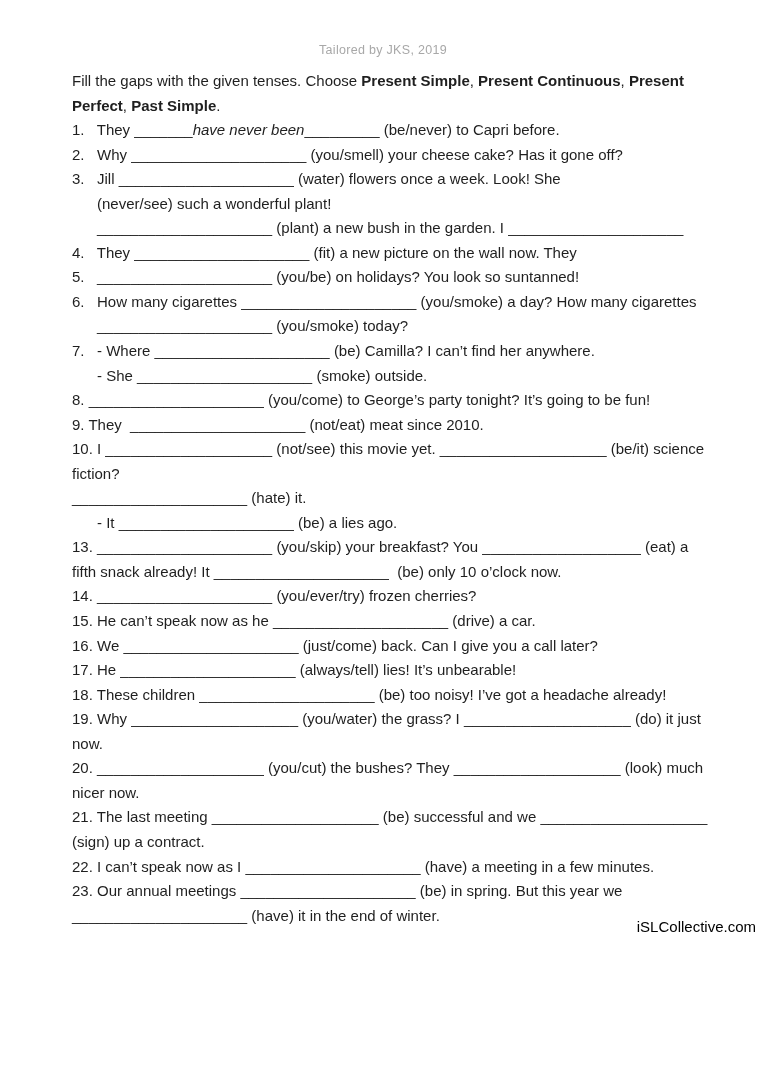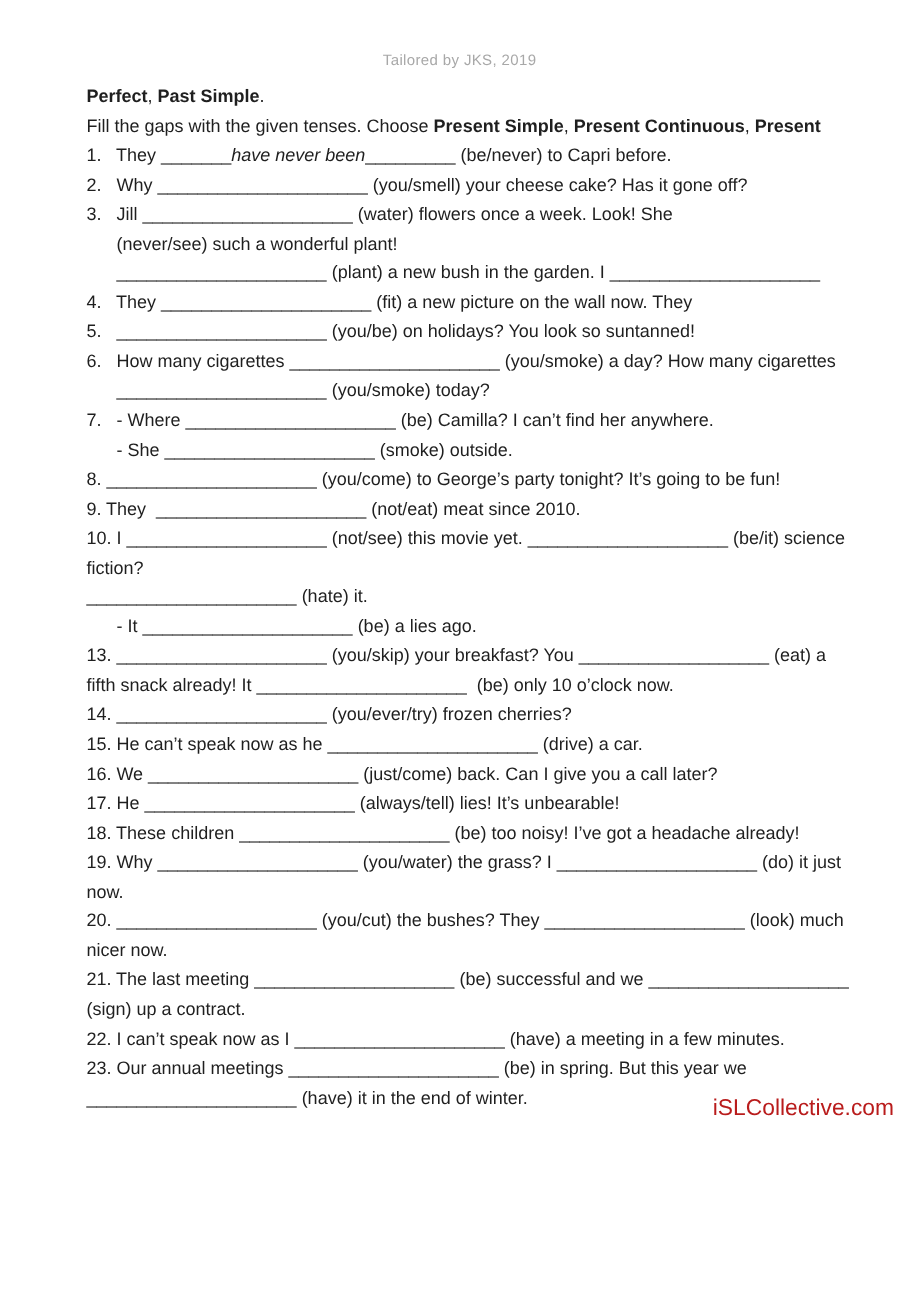--- a/index.html
+++ b/index.html
@@ -32,36 +32,36 @@
   .tline {
     white-space: pre;
     line-height: 24.55px;
     height: 24.55px;
   }
   .seg-normal { font-weight: normal; font-style: normal; }
   .seg-bold   { font-weight: bold;   font-style: normal; }
   .seg-italic { font-weight: normal; font-style: italic; }
   .footer-brand {
     position: absolute;
-    right: 21px;
+    right: 10px;
     bottom: 21px;
-    font-size: 19px;
-    color: #b91c1c;
+    font-size: 15px;
+    color: #000000;
   }
 </style>
 </head>
 <body>
 
 <div class="page">
   <div class="header-credit">Tailored by JKS, 2019</div>
 
   <div class="content">
     <div id="instructions-block">
+        <div class="tline"><span class="seg-normal">Fill the gaps with the given tenses. Choose </span><span class="seg-bold">Present Simple</span><span class="seg-normal">, </span><span class="seg-bold">Present Continuous</span><span class="seg-normal">, </span><span class="seg-bold">Present</span></div>
         <div class="tline"><span class="seg-bold">Perfect</span><span class="seg-normal">, </span><span class="seg-bold">Past Simple</span><span class="seg-normal">.</span></div>
-        <div class="tline"><span class="seg-normal">Fill the gaps with the given tenses. Choose </span><span class="seg-bold">Present Simple</span><span class="seg-normal">, </span><span class="seg-bold">Present Continuous</span><span class="seg-normal">, </span><span class="seg-bold">Present</span></div>
       </div>
     <div id="exercise-block">
         <div class="tline"><span class="seg-normal">1.   They </span><span class="seg-normal">_______</span><span class="seg-italic">have never been</span><span class="seg-normal">_________</span><span class="seg-normal"> (be/never) to Capri before.</span></div>
         <div class="tline"><span class="seg-normal">2.   Why _____________________ (you/smell) your cheese cake? Has it gone off?</span></div>
         <div class="tline"><span class="seg-normal">3.   Jill _____________________ (water) flowers once a week. Look! She</span></div>
         <div class="tline"><span class="seg-normal">      (never/see) such a wonderful plant!</span></div>
         <div class="tline"><span class="seg-normal">      _____________________ (plant) a new bush in the garden. I _____________________</span></div>
         <div class="tline"><span class="seg-normal">4.   They _____________________ (fit) a new picture on the wall now. They</span></div>
         <div class="tline"><span class="seg-normal">5.   _____________________ (you/be) on holidays? You look so suntanned!</span></div>
         <div class="tline"><span class="seg-normal">6.   How many cigarettes _____________________ (you/smoke) a day? How many cigarettes</span></div>

